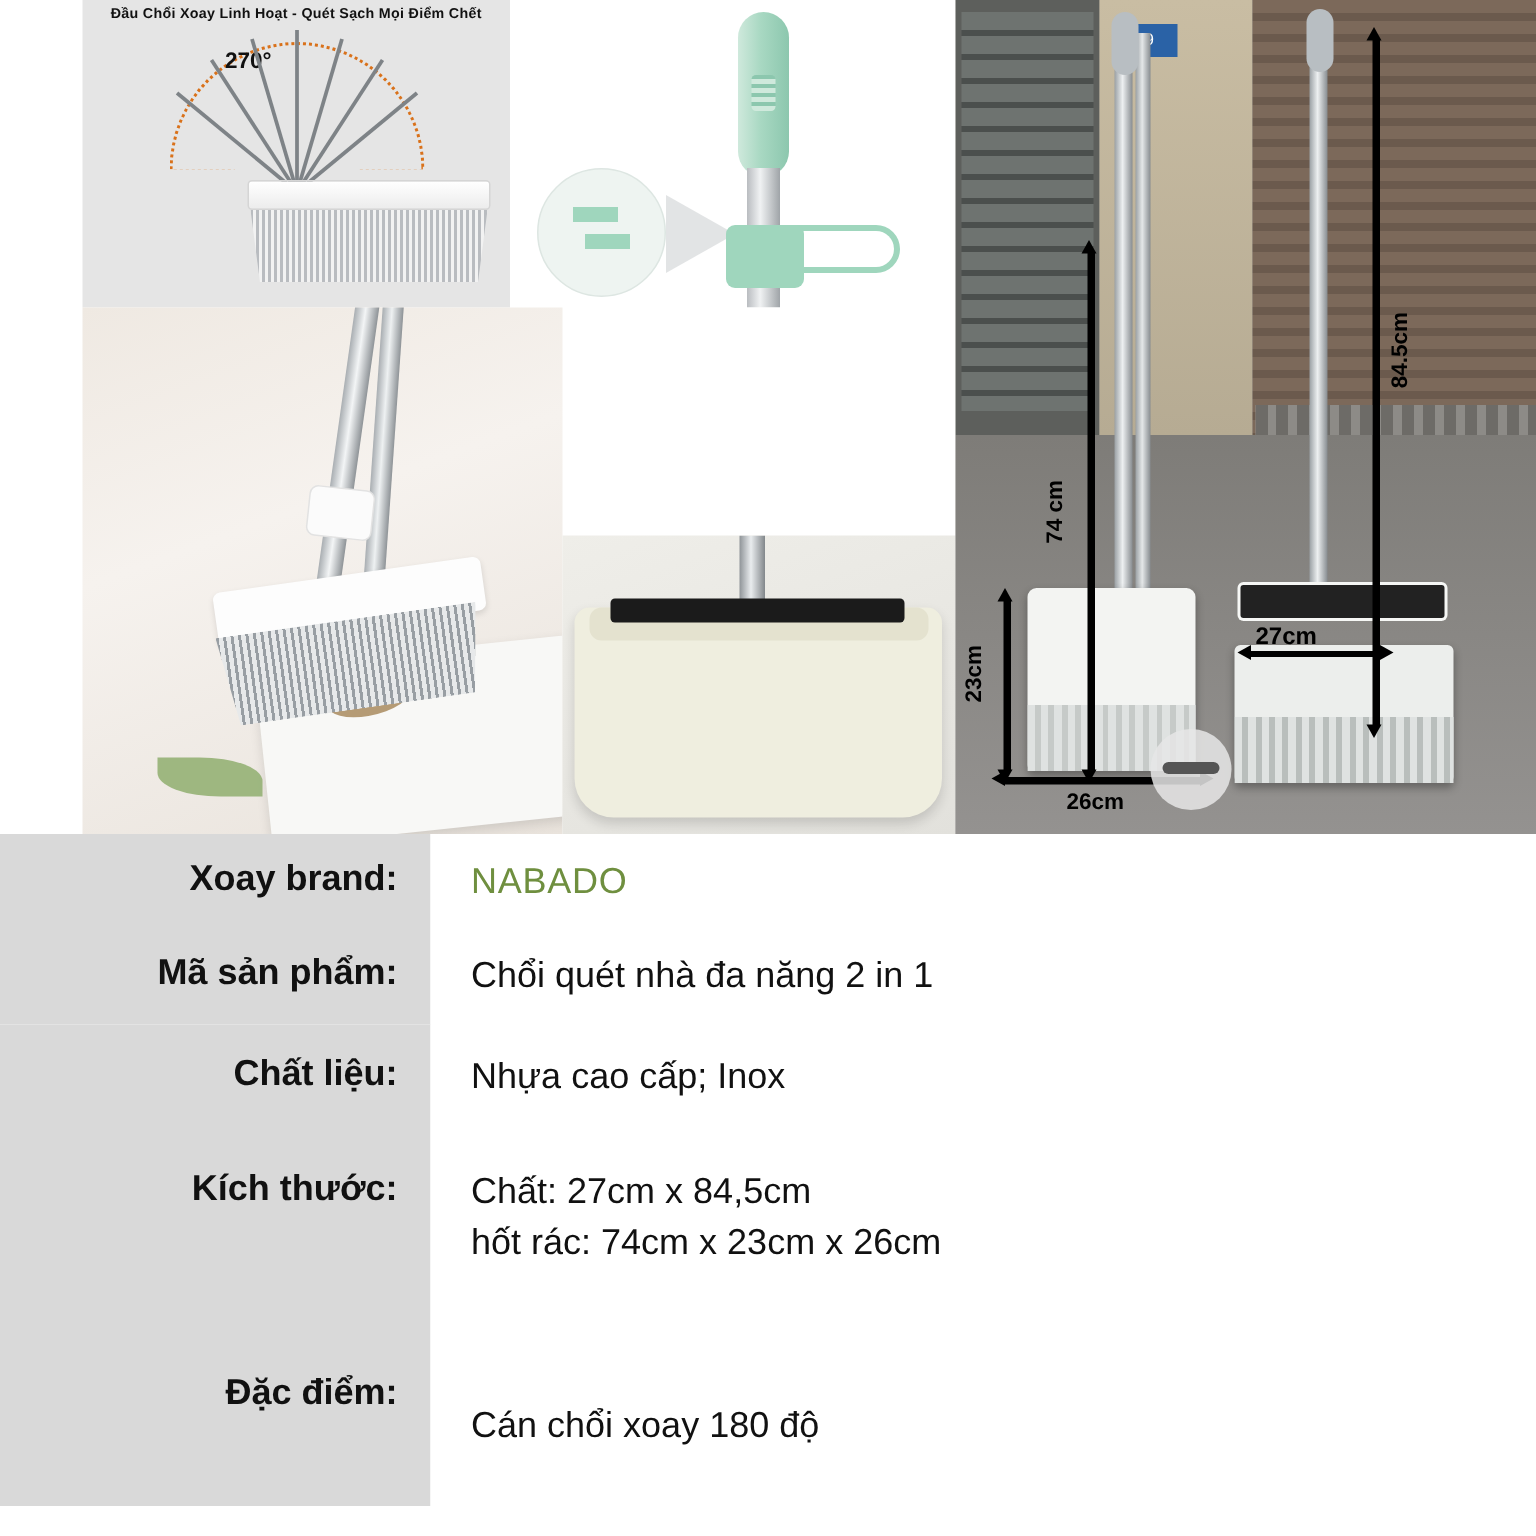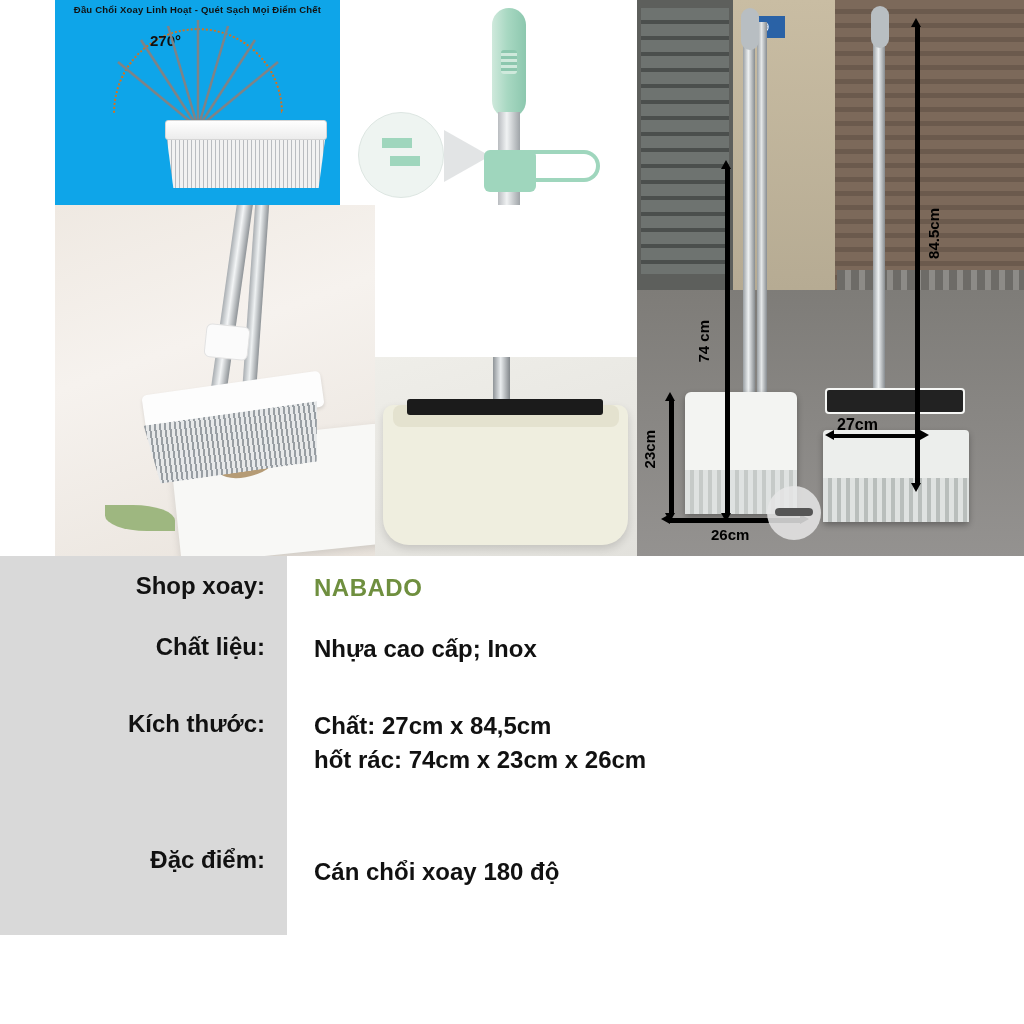--- a/index.html
+++ b/index.html
@@ -11,21 +11,21 @@
     overflow: hidden;
   }
   .page { position: relative; width: 1024px; height: 1024px; background:#fff; }
 
   
   .collage { position: relative; width: 1024px; height: 556px; background: #fff; overflow: hidden; }
 
   
   .panel-a {
     position: absolute; left: 55px; top: 0; width: 285px; height: 205px;
-    background: #0ea5e9; overflow: hidden;
+    background: #e5e5e5; overflow: hidden;
   }
   .panel-a .cap {
     position: absolute; top: 4px; left: 0; width: 100%;
     text-align: center; font-size: 9.5px; font-weight: bold; color: #111;
     letter-spacing: .2px;
   }
   .arc {
     position: absolute; left: 58px; top: 28px; width: 170px; height: 85px;
     border: 2px dotted #d9711a; border-bottom: none;
     border-radius: 85px 85px 0 0;
@@ -173,31 +173,31 @@
   
   .spec { position:absolute; left:0; top:556px; width:1024px; height:468px; background:#fff; }
   .row { display:flex; width:1024px; }
   .cell-l {
     width: 287px; background:#d9d9d9; color:#111;
     font-size: 24px; font-weight: bold; text-align:right;
     padding: 14px 22px 14px 10px; line-height: 1.25;
   }
   .cell-r {
     flex: 1; background:#fff; color:#111;
-    font-size: 24px; font-weight: bold; text-align:left;
+    font-size: 24px; font-weight: normal; text-align:left;
     padding: 14px 10px 14px 27px; line-height: 1.4;
   }
   .brand { color:#6f8f3f; letter-spacing:.5px; }
   .r1 .cell-l, .r1 .cell-r { height: 58px; padding-top: 15px; }
   .r2 .cell-l, .r2 .cell-r { height: 69px; padding-top: 20px; }
   .r3 .cell-l, .r3 .cell-r { height: 65px; padding-top: 18px; }
   .r4 .cell-l, .r4 .cell-r { height: 136px; padding-top: 30px; }
   .r5 .cell-l, .r5 .cell-r { height: 120px; padding-top: 30px; }
   .sub { display:block; }
-  .sub2 { display:block; margin-top: 10px; }
+  .sub2 { display:block; margin-top: 20px; }
 </style>
 </head>
 <body>
 
 <div class="page">
 
   <div class="collage">
 
     <div class="panel-a">
       <div class="cap">Đầu Chổi Xoay Linh Hoạt - Quét Sạch Mọi Điểm Chết</div>
@@ -285,26 +285,30 @@
       <div class="mline arrow-l arrow-r" style="left:196px; top:434px; width:88px; height:4px;"></div>
       <div class="mlabel" style="left:200px; top:416px; font-size:16px;">27cm</div>
 
       <div class="rot-badge" style="left:130px; top:486px;"></div>
     </div>
   </div>
 
   <div class="spec">
 
     <div class="row r1">
-      <div class="cell-l">Shop xoay:</div>
+      <div class="cell-l">Xoay brand:</div>
       <div class="cell-r">
         <span class="brand">NABADO</span>
       </div>
     </div>
 
+    <div class="row r2">
+      <div class="cell-l">Mã sản phẩm:</div>
+      <div class="cell-r">Chổi quét nhà đa năng 2 in 1</div>
+    </div>
 
     <div class="row r3">
       <div class="cell-l">Chất liệu:</div>
       <div class="cell-r">Nhựa cao cấp; Inox</div>
     </div>
 
     <div class="row r4">
       <div class="cell-l">Kích thước:</div>
       <div class="cell-r">
         <span>Chất: 27cm x 84,5cm</span>

